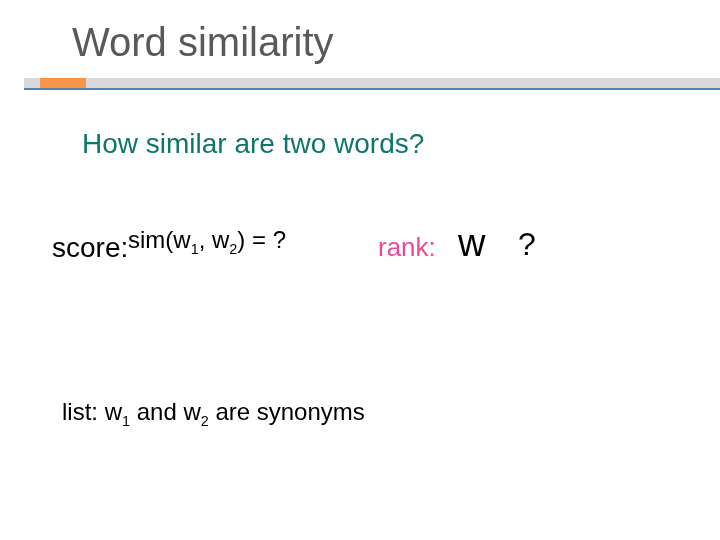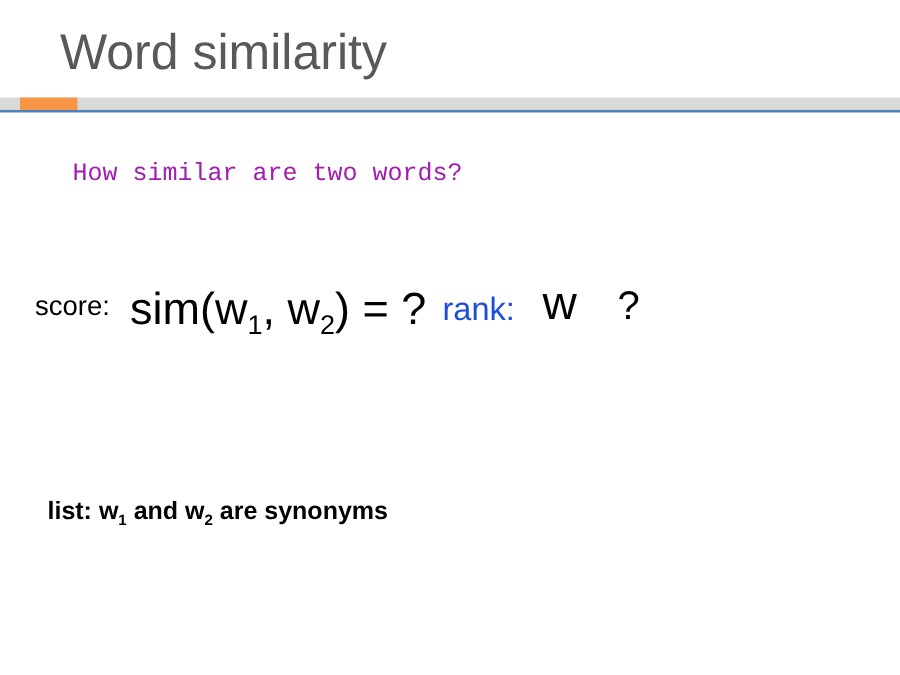--- a/index.html
+++ b/index.html
@@ -9,20 +9,21 @@
     height: 540px;
     background: #ffffff;
     font-family: Arial, Helvetica, sans-serif;
     overflow: hidden;
   }
   .slide {
     position: relative;
     width: 661px;
     height: 540px;
     box-sizing: border-box;
+    margin-left: 24px;
   }
   .title {
     position: absolute;
     top: 20px;
     left: 48px;
     font-size: 40px;
     color: #595959;
     font-weight: 400;
   }
   .accent-bar {
@@ -46,45 +47,44 @@
     top: 88px;
     left: 0;
     width: 720px;
     height: 2px;
     background: #4F81BD;
   }
   .subline {
     position: absolute;
     top: 128px;
     left: 58px;
-    font-size: 20px;
-    color: #a21caf;
-    font-family: Liberation Mono, monospace;
+    font-size: 28px;
+    color: #0f766e;
   }
   .score-label {
     position: absolute;
     top: 232px;
     left: 28px;
-    font-size: 22px;
+    font-size: 28px;
     color: #000;
   }
   .funcline {
     position: absolute;
     top: 226px;
     left: 104px;
-    font-size: 36px;
+    font-size: 24px;
     color: #000;
     white-space: nowrap;
   }
   .rank-label {
     position: absolute;
     top: 232px;
     left: 354px;
     font-size: 26px;
-    color: #1d4ed8;
+    color: #ec4899;
   }
   .rank-w {
     position: absolute;
     top: 222px;
     left: 434px;
     font-size: 38px;
     color: #000;
   }
   .rank-q {
     position: absolute;
@@ -102,23 +102,22 @@
     color: #000;
   }
   sub {
     font-size: 0.6em;
     vertical-align: sub;
   }
   .listline {
     position: absolute;
     top: 398px;
     left: 38px;
-    font-size: 20px;
+    font-size: 24px;
     color: #000;
-    font-weight: bold;
   }
   .applications {
     position: absolute;
     top: 458px;
     left: 396px;
     font-size: 36px;
     color: #C0504D;
   }
 </style>
 </head>

